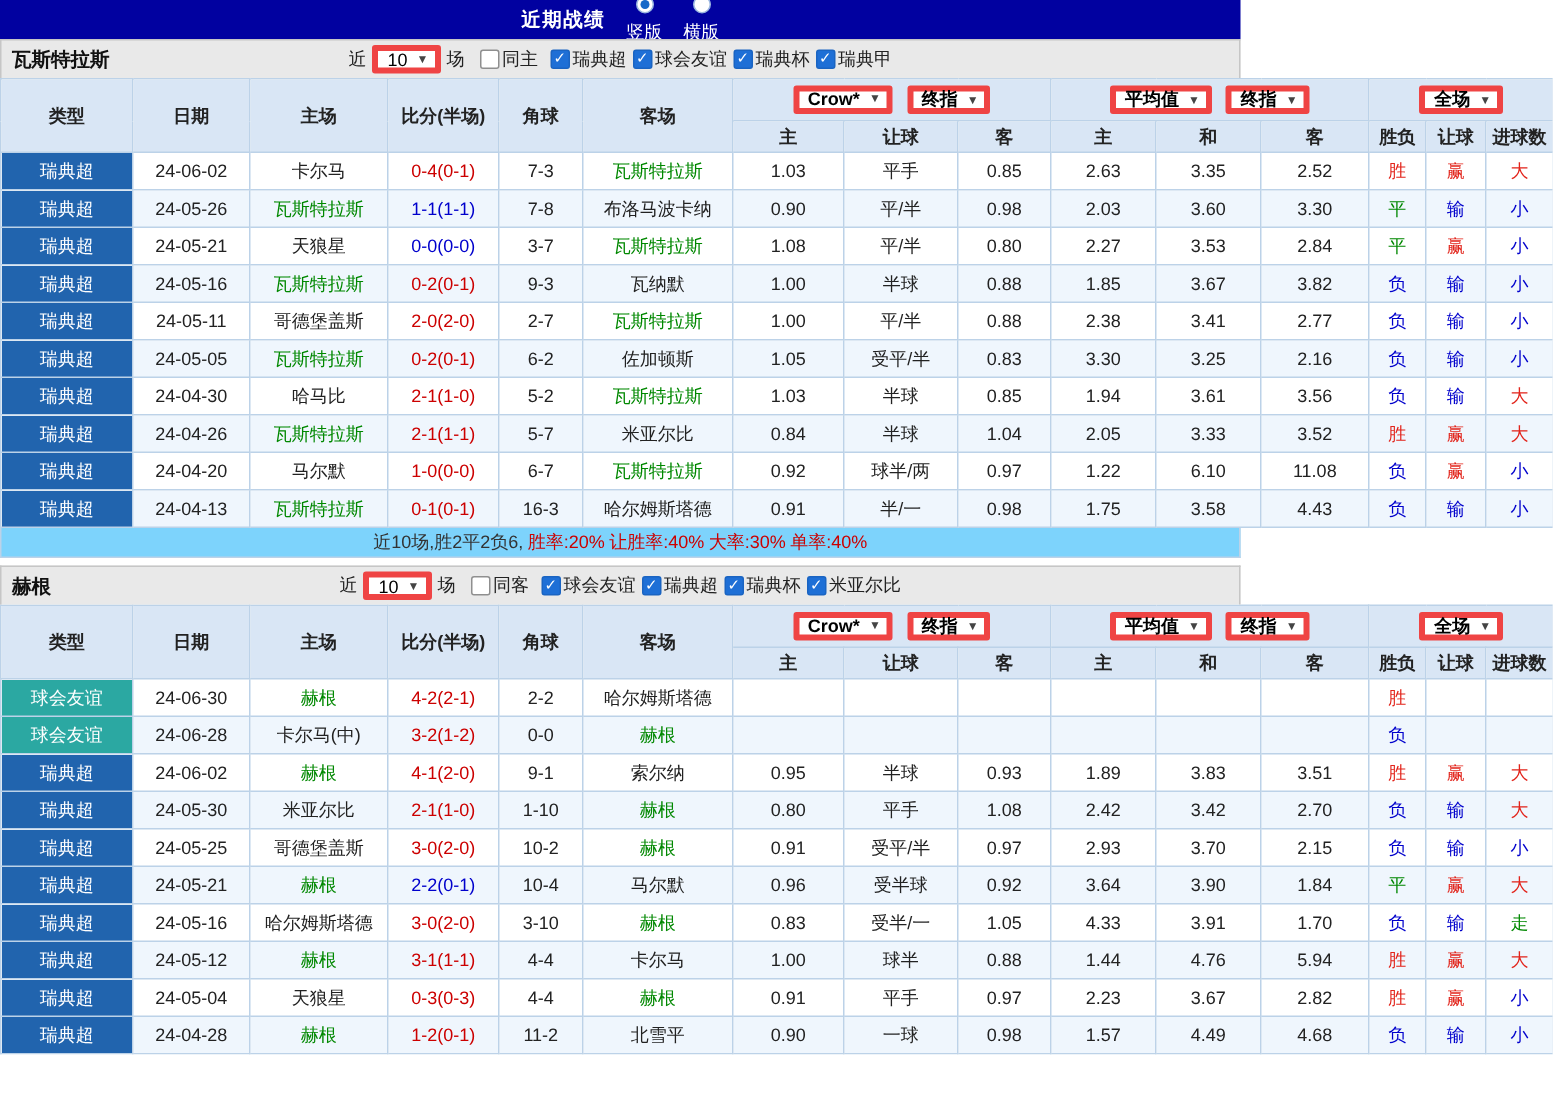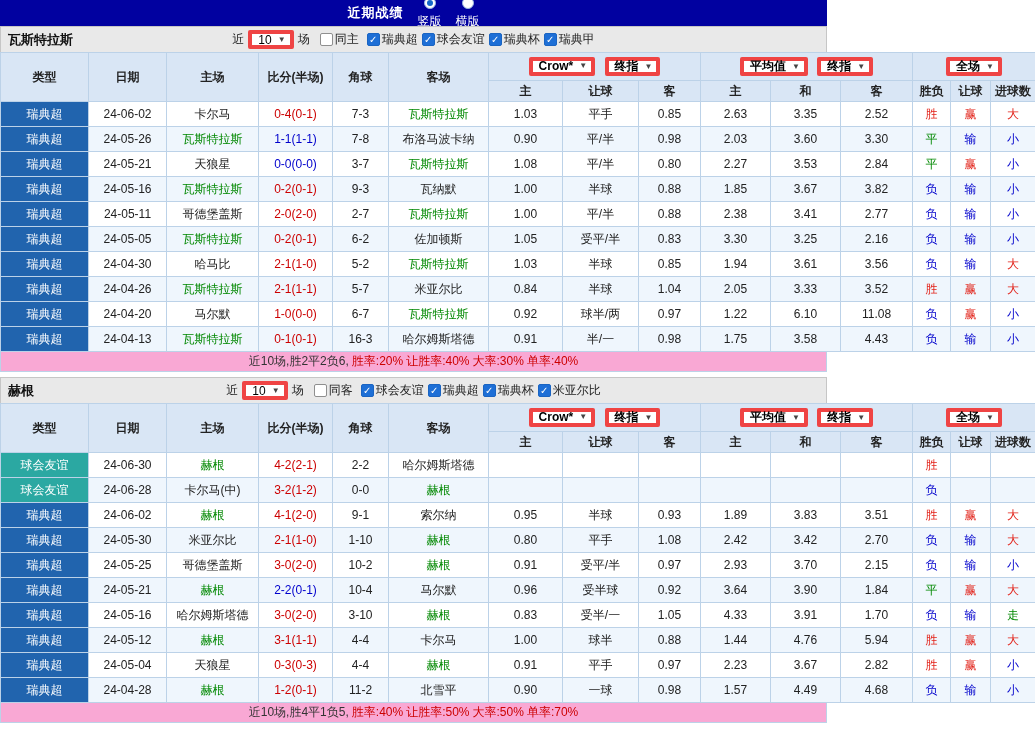--- a/index.html
+++ b/index.html
@@ -74,21 +74,21 @@
   td.score { color:var(--score-red,#CC0000); }
   td.score.draw { color:var(--score-draw,#0000CC); }
   td.res.c-win { color:var(--result-win,#E2231A); }
   td.res.c-draw { color:var(--result-draw,#008800); }
   td.res.c-loss { color:var(--result-loss,#0000CC); }
 
   
   .summary {
     height:20px; border:1px solid var(--border,#BCD2E8); border-top:none;
     display:flex; align-items:center; justify-content:center; gap:3px;
-    background:#f9a8d4; font-size:12px; color:#333;
+    background:#7dd3fc; font-size:12px; color:#333;
   }
   .summary .stat { color:var(--stat-red,#CC0000); }
 </style>
 </head>
 <body>
 
 <div class="page">
   <div class="topbar">
     <span class="title">近期战绩</span>
     <label class="radio-opt">
@@ -647,22 +647,15 @@
               <td class="num">0.98</td>
               <td class="num">1.57</td>
               <td class="num">4.49</td>
               <td class="num">4.68</td>
               <td class="res c-loss">负</td>
               <td class="res c-loss">输</td>
               <td class="res c-loss">小</td>
             </tr>
           </tbody>
     </table>
-    <div class="summary">
-          <span>近10场,胜4平1负5,</span>
-          <span class="stat">胜率:40%</span>
-          <span class="stat">让胜率:50%</span>
-          <span class="stat">大率:50%</span>
-          <span class="stat">单率:70%</span>
-        </div>
   </div>
 </div>
 </div>
 
 </body></html>

